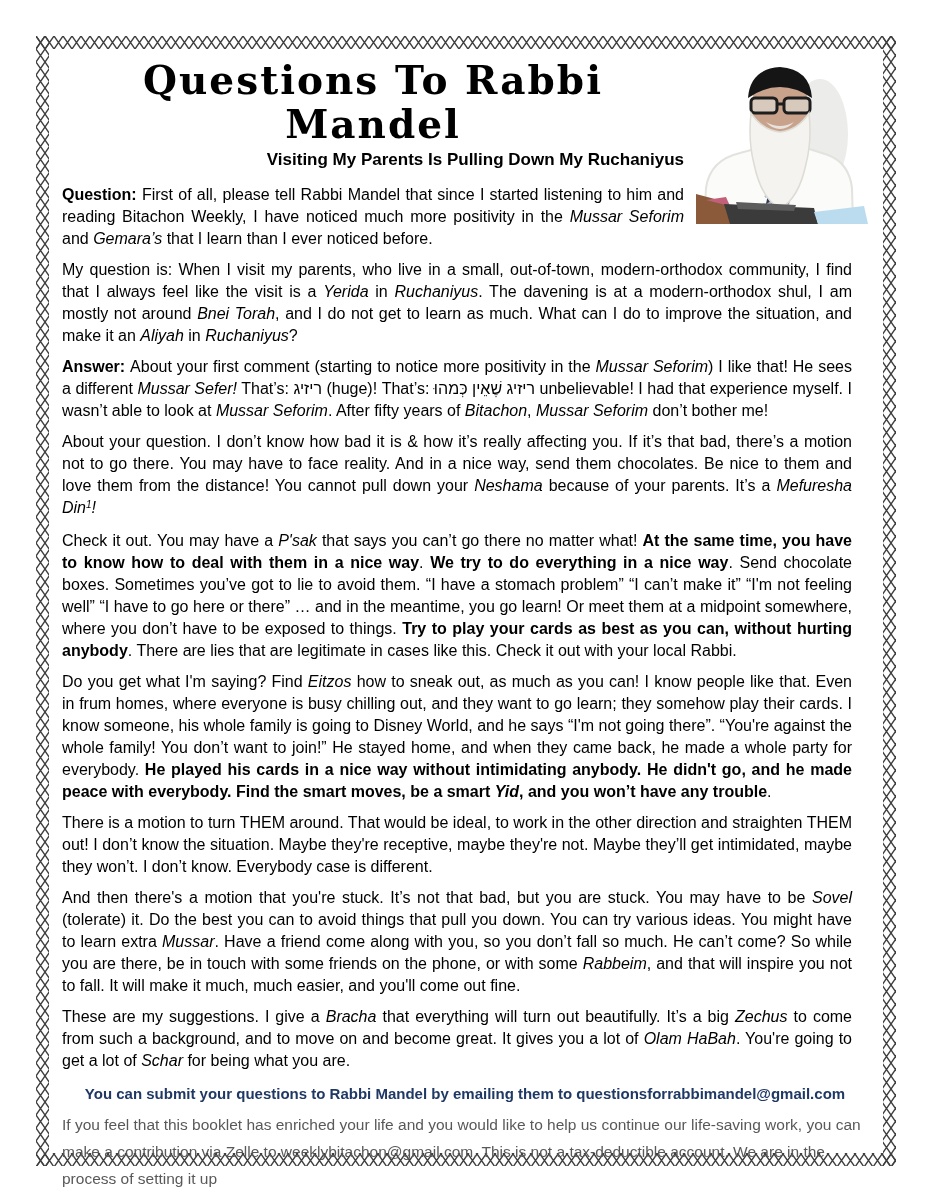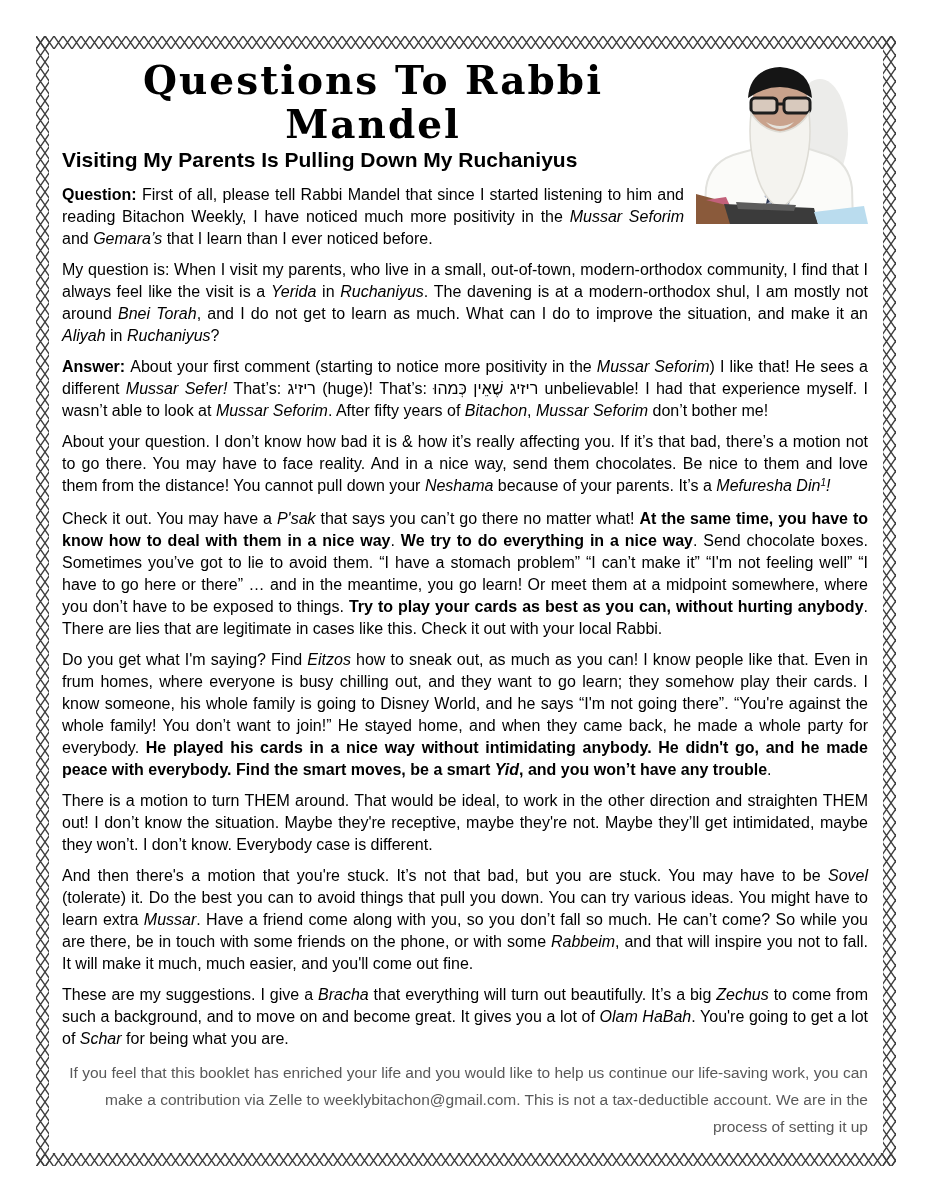--- a/index.html
+++ b/index.html
@@ -4,29 +4,29 @@
 <style>
   html,body{margin:0;padding:0;background:#ffffff;}
   .page{position:relative;width:927px;height:1200px;background:#ffffff;overflow:hidden;
         font-family:"Liberation Sans",sans-serif;color:#000;}
   .frame{position:absolute;left:36px;top:36px;}
   .content{position:absolute;left:62px;top:54px;width:806px;}
   .photo{float:right;width:172px;height:168px;margin:2px 0 8px 12px;}
   .photo svg{display:block;width:172px;height:168px;}
   h1.title{margin:4px 0 2px 0;text-align:center;font-family:"DejaVu Serif",serif;
            font-weight:bold;font-size:39px;line-height:44px;letter-spacing:2px;color:#000;}
-  .subtitle{text-align:left;font-weight:bold;font-size:21px;line-height:24px;margin:2px 0 12px 0;}
-  p.body-para{margin:0 0 9px 0;font-size:16px;line-height:22px;text-align:justify;}
+  .subtitle{text-align:right;font-weight:bold;font-size:17px;line-height:24px;margin:2px 0 12px 0;}
+  p.body-para{margin:0 16px 9px 0;font-size:16px;line-height:22px;text-align:justify;}
   .r-b{font-weight:bold;}
   .r-i{font-style:italic;}
   .r-he{font-family:Liberation Sans, sans-serif;}
   .r-sup{font-size:10px;position:relative;top:-5px;vertical-align:baseline;}
   .footer-blue{margin-top:9px;text-align:center;color:#1f3864;font-weight:bold;
                font-size:15px;line-height:25px;}
-  .donation{margin-top:5px;text-align:right;color:#595959;font-size:15.5px;line-height:27px;}
+  .donation{margin-top:5px;text-align:left;color:#595959;font-size:15.5px;line-height:27px;}
 </style>
 </head>
 <body>
 
 <div class="page">
 
   <svg class="frame" width="860" height="1131" aria-hidden="true">
     <defs>
       <pattern id="xs" width="9" height="13" patternUnits="userSpaceOnUse">
         <path d="M0,0 L9,13 M9,0 L0,13" stroke="#3f3f3f" stroke-width="1.4" fill="none"></path>
@@ -69,18 +69,19 @@
     <p class="body-para"><span>My question is: When I visit my parents, who live in a small, out-of-town, modern-orthodox community, I find that I always feel like the visit is a </span><span class="r-i">Yerida</span><span> in </span><span class="r-i">Ruchaniyus</span><span>. The davening is at a modern-orthodox shul, I am mostly not around </span><span class="r-i">Bnei Torah</span><span>, and I do not get to learn as much.  What can I do to improve the situation, and make it an </span><span class="r-i">Aliyah</span><span> in </span><span class="r-i">Ruchaniyus</span><span>?</span></p>
     <p class="body-para"><span class="r-b">Answer: </span><span>About your first comment (starting to notice more positivity in the </span><span class="r-i">Mussar Seforim</span><span>) I like that! He sees a different </span><span class="r-i">Mussar Sefer!</span><span> That’s: </span><span class="r-he">ריזיג</span><span> (huge)! That’s: </span><span class="r-he">ריזיג שֶׁאֵין כְּמהוּ</span><span> unbelievable! I had that experience myself. I wasn’t able to look at </span><span class="r-i">Mussar Seforim</span><span>. After fifty years of </span><span class="r-i">Bitachon</span><span>, </span><span class="r-i">Mussar Seforim</span><span> don’t bother me!</span></p>
     <p class="body-para"><span>About your question. I don’t know how bad it is &amp; how it’s really affecting you. If it’s that bad, there’s a motion not to go there. You may have to face reality. And in a nice way, send them chocolates. Be nice to them and love them from the distance! You cannot pull down your </span><span class="r-i">Neshama</span><span> because of your parents. It’s a </span><span class="r-i">Mefuresha Din</span><span class="r-i r-sup">1</span><span class="r-i">!</span></p>
     <p class="body-para"><span>Check it out. You may have a </span><span class="r-i">P'sak</span><span> that says you can’t go there no matter what! </span><span class="r-b">At the same time, you have to know how to deal with them in a nice way</span><span>. </span><span class="r-b">We try to do everything in a nice way</span><span>. Send chocolate boxes. Sometimes you’ve got to lie to avoid them. “I have a stomach problem” “I can’t make it” “I'm not feeling well” “I have to go here or there” … and in the meantime, you go learn! Or meet them at a midpoint somewhere, where you don’t have to be exposed to things. </span><span class="r-b">Try to play your cards as best as you can, without hurting anybody</span><span>. There are lies that are legitimate in cases like this. Check it out with your local Rabbi.</span></p>
     <p class="body-para"><span>Do you get what I'm saying? Find </span><span class="r-i">Eitzos</span><span> how to sneak out, as much as you can! I know people like that. Even in frum homes, where everyone is busy chilling out, and they want to go learn; they somehow play their cards. I know someone, his whole family is going to Disney World, and he says “I'm not going there”. “You're against the whole family! You don’t want to join!” He stayed home, and when they came back, he made a whole party for everybody. </span><span class="r-b">He played his cards in a nice way without intimidating anybody. He didn't go, and he made peace with everybody. Find the smart moves, be a smart </span><span class="r-b r-i">Yid</span><span class="r-b">, and you won’t have any trouble</span><span>.</span></p>
     <p class="body-para"><span>There is a motion to turn THEM around. That would be ideal, to work in the other direction and straighten THEM out!  I don’t know the situation. Maybe they're receptive, maybe they're not. Maybe they’ll get intimidated, maybe they won’t. I don’t know. Everybody case is different.</span></p>
     <p class="body-para"><span>And then there's a motion that you're stuck. It’s not that bad, but you are stuck. You may have to be </span><span class="r-i">Sovel</span><span> (tolerate) it. Do the best you can to avoid things that pull you down. You can try various ideas. You might have to learn extra </span><span class="r-i">Mussar</span><span>. Have a friend come along with you, so you don’t fall so much. He can’t come? So while you are there, be in touch with some friends on the phone, or with some </span><span class="r-i">Rabbeim</span><span>, and that will inspire you not to fall. It will make it much, much easier, and you'll come out fine.</span></p>
     <p class="body-para"><span>These are my suggestions. I give a </span><span class="r-i">Bracha</span><span> that everything will turn out beautifully. It’s a big </span><span class="r-i">Zechus</span><span> to come from such a background, and to move on and become great. It gives you a lot of </span><span class="r-i">Olam HaBah</span><span>. You're going to get a lot of </span><span class="r-i">Schar</span><span> for being what you are.</span></p>
 
     <div class="footer-blue">
+      <div>You can submit your questions to Rabbi Mandel by emailing them to questionsforrabbimandel@gmail.com</div>
     </div>
 
     <div class="donation">If you feel that this booklet has enriched your life and you would like to help us continue our life-saving work, you can make a contribution via Zelle to weeklybitachon@gmail.com. This is not a tax-deductible account. We are in the process of setting it up</div>
 
   </div>
 </div>
 
 </body></html>

